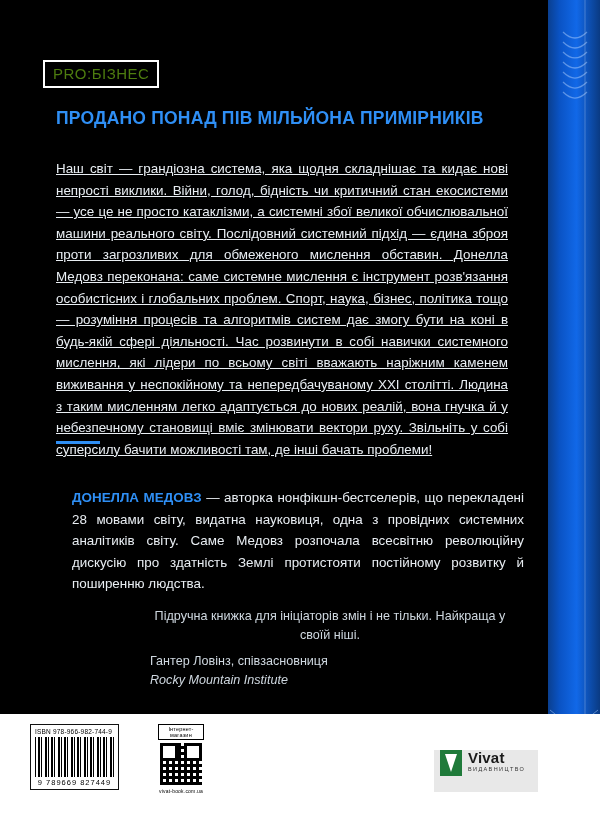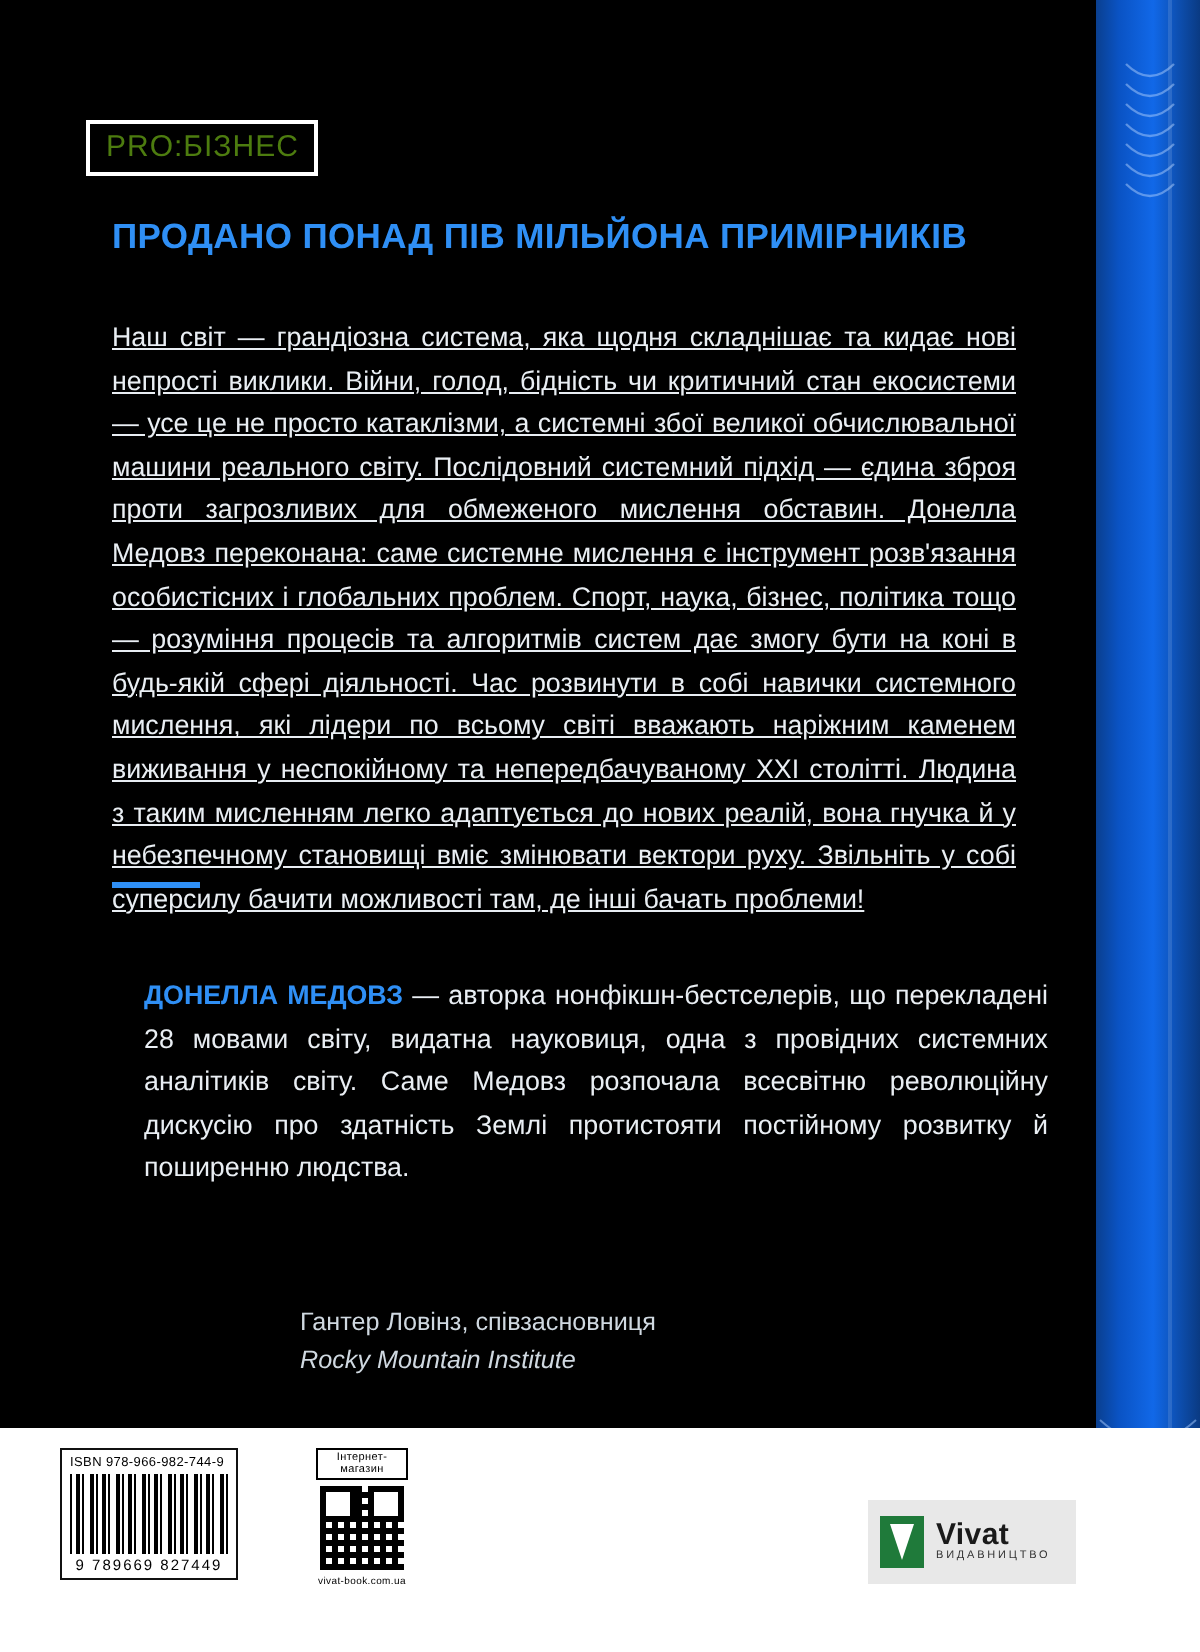--- a/index.html
+++ b/index.html
@@ -244,21 +244,21 @@
 
   
   .pub-logo {
     position: absolute;
     right: 62px;
     bottom: 34px;
     width: 104px;
     height: 42px;
     background: #e8e8e8;
     display: flex;
-    align-items: center;
+    align-items: flex-start;
     padding-left: 6px;
     box-sizing: border-box;
   }
   .pub-mark {
     width: 22px;
     height: 26px;
     background: #1f7a3a;
     position: relative;
     margin-right: 6px;
     flex: 0 0 auto;
@@ -328,20 +328,21 @@
   <div class="headline">ПРОДАНО ПОНАД ПІВ МІЛЬЙОНА ПРИМІРНИКІВ</div>
 
   <div class="body-copy">Наш світ — грандіозна система, яка щодня складнішає та кидає нові непрості виклики. Війни, голод, бідність чи критичний стан екосистеми — усе це не просто катаклізми, а системні збої великої обчислювальної машини реального світу. Послідовний системний підхід — єдина зброя проти загрозливих для обмеженого мислення обставин. Донелла Медовз переконана: саме системне мислення є інструмент розв'язання особистісних і глобальних проблем. Спорт, наука, бізнес, політика тощо — розуміння процесів та алгоритмів систем дає змогу бути на коні в будь-якій сфері діяльності. Час розвинути в собі навички системного мислення, які лідери по всьому світі вважають наріжним каменем виживання у неспокійному та непередбачуваному XXI столітті. Людина з таким мисленням легко адаптується до нових реалій, вона гнучка й у небезпечному становищі вміє змінювати вектори руху. Звільніть у собі суперсилу бачити можливості там, де інші бачать проблеми!</div>
 
   <div class="rule"></div>
 
   <div class="author-block">
     <span class="author-name">ДОНЕЛЛА МЕДОВЗ</span><span> — авторка нонфікшн-бестселерів, що перекладені 28 мовами світу, видатна науковиця, одна з провідних системних аналітиків світу. Саме Медовз розпочала всесвітню революційну дискусію про здатність Землі протистояти постійному розвитку й поширенню людства.</span>
   </div>
 
+  <div class="blurb">Підручна книжка для ініціаторів змін і не тільки. Найкраща у своїй ніші.</div>
   <div class="blurb-attr">
     <div>Гантер Ловінз, співзасновниця</div>
     <div class="org">Rocky Mountain Institute</div>
   </div>
 
   <div class="bottom-strip"></div>
 
   <div class="barcode-box">
     <div class="isbn-text">ISBN 978-966-982-744-9</div>
     <div class="bars"></div>

